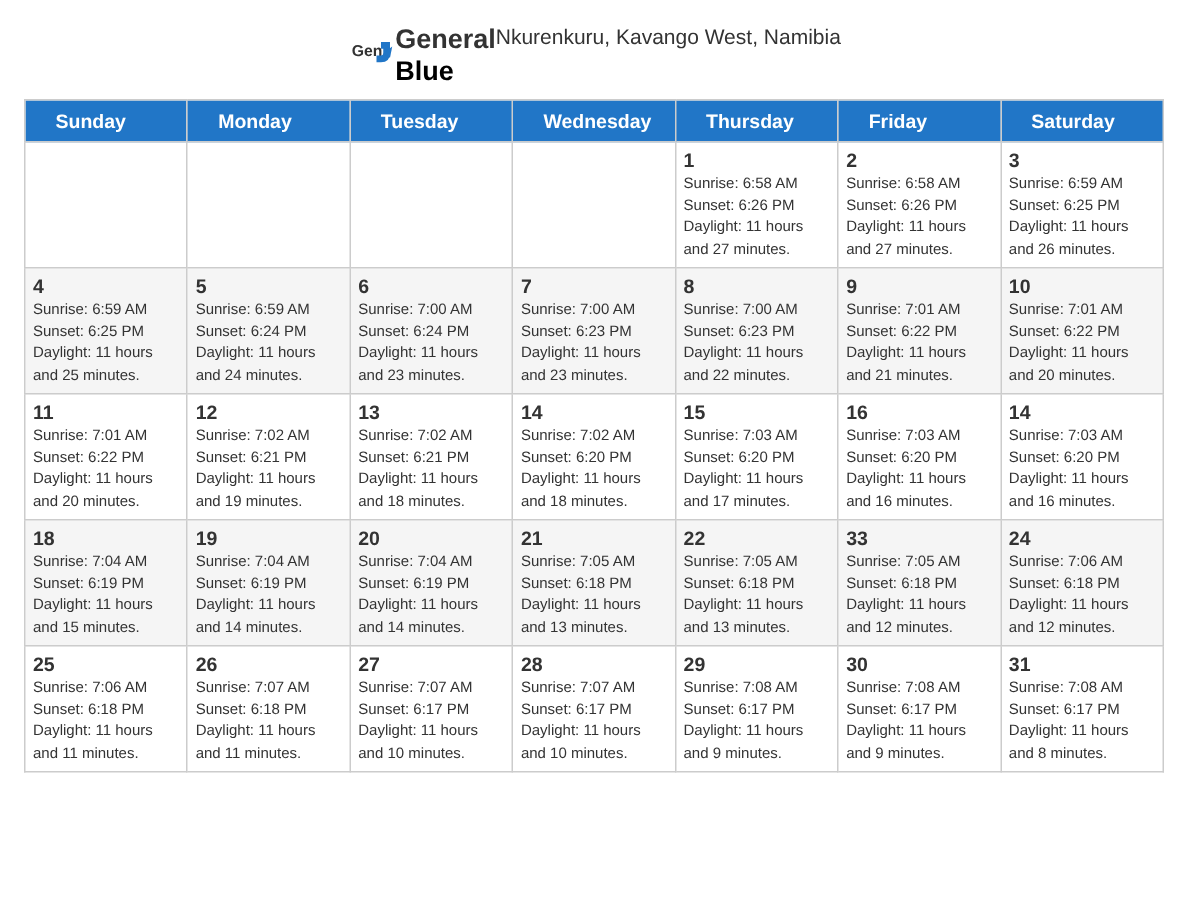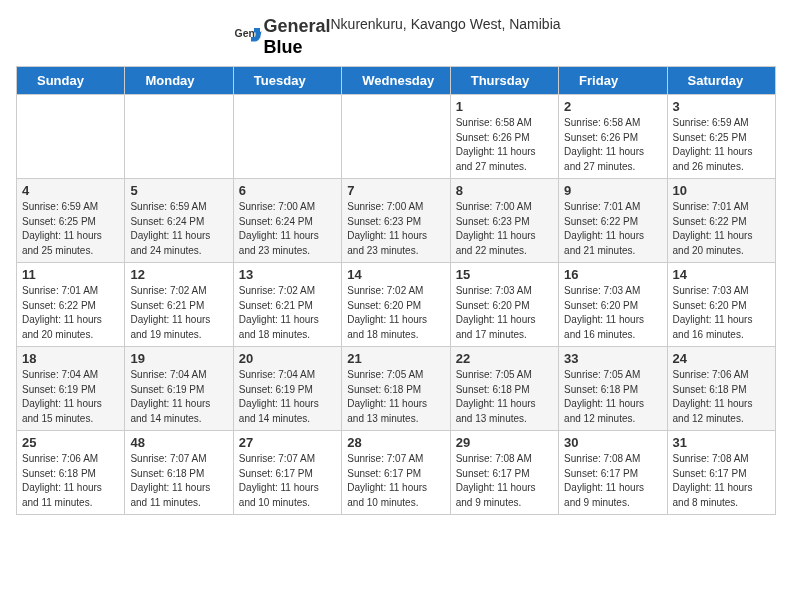--- a/index.html
+++ b/index.html
@@ -227,21 +227,21 @@
           <div class="day-num">24</div>
           <div class="day-info">Sunrise: 7:06 AM<br>Sunset: 6:18 PM<br>Daylight: 11 hours<br>and 12 minutes.</div>
         </td>
       </tr>
       <tr>
         <td>
           <div class="day-num">25</div>
           <div class="day-info">Sunrise: 7:06 AM<br>Sunset: 6:18 PM<br>Daylight: 11 hours<br>and 11 minutes.</div>
         </td>
         <td>
-          <div class="day-num">48</div>
+          <div class="day-num">26</div>
           <div class="day-info">Sunrise: 7:07 AM<br>Sunset: 6:18 PM<br>Daylight: 11 hours<br>and 11 minutes.</div>
         </td>
         <td>
           <div class="day-num">27</div>
           <div class="day-info">Sunrise: 7:07 AM<br>Sunset: 6:17 PM<br>Daylight: 11 hours<br>and 10 minutes.</div>
         </td>
         <td>
           <div class="day-num">28</div>
           <div class="day-info">Sunrise: 7:07 AM<br>Sunset: 6:17 PM<br>Daylight: 11 hours<br>and 10 minutes.</div>
         </td>

